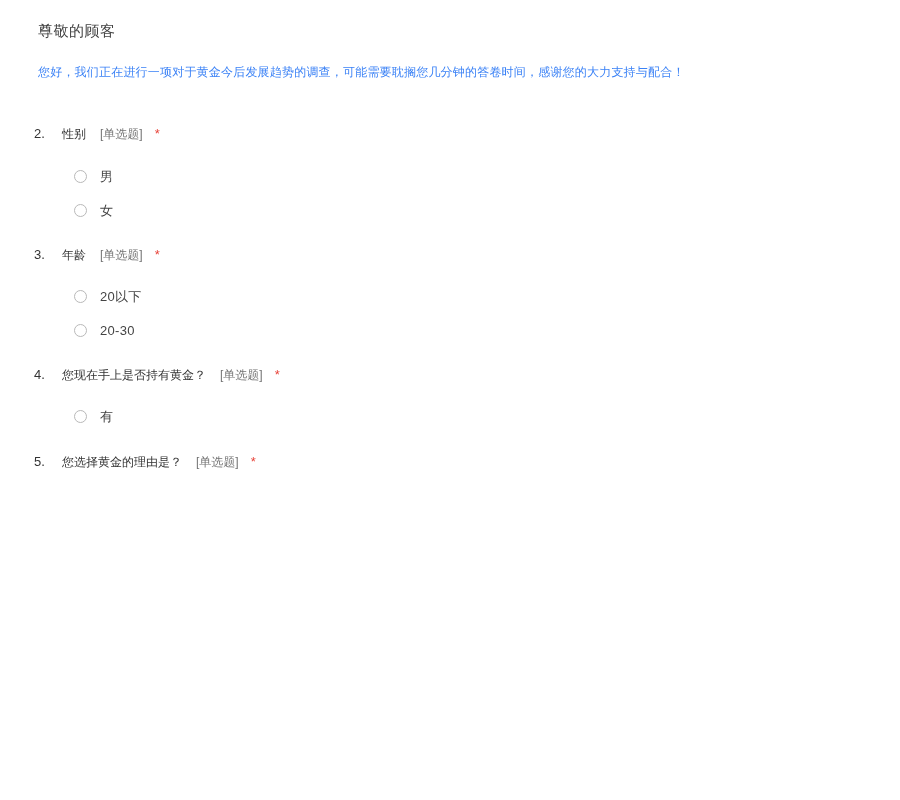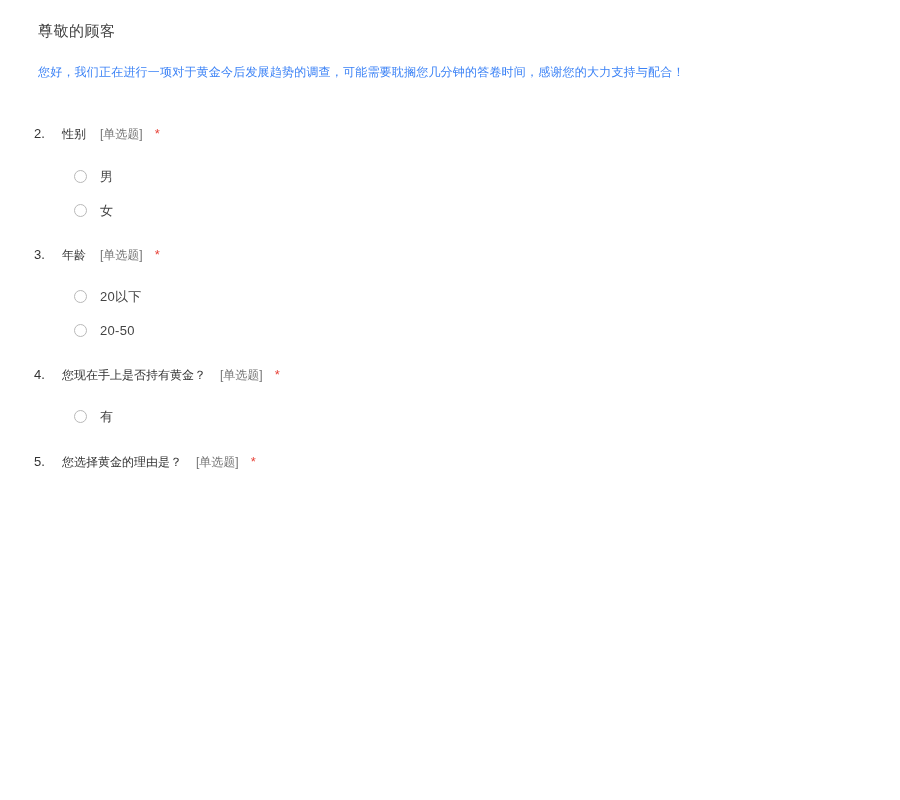--- a/index.html
+++ b/index.html
@@ -139,21 +139,21 @@
         <span class="q-type">[单选题]</span>
         <span class="q-required">*</span>
       </div>
       <div class="options">
         <label class="option">
           <span class="radio"></span>
           <span class="option-label">20以下</span>
         </label>
         <label class="option">
           <span class="radio"></span>
-          <span class="option-label">20-50</span>
+          <span class="option-label">20-30</span>
         </label>
       </div>
     </div>
 
     <div class="question q-block-4">
       <div class="q-header">
         <span class="q-index">4.</span>
         <span class="q-text">您现在手上是否持有黄金？</span>
         <span class="q-type">[单选题]</span>
         <span class="q-required">*</span>

